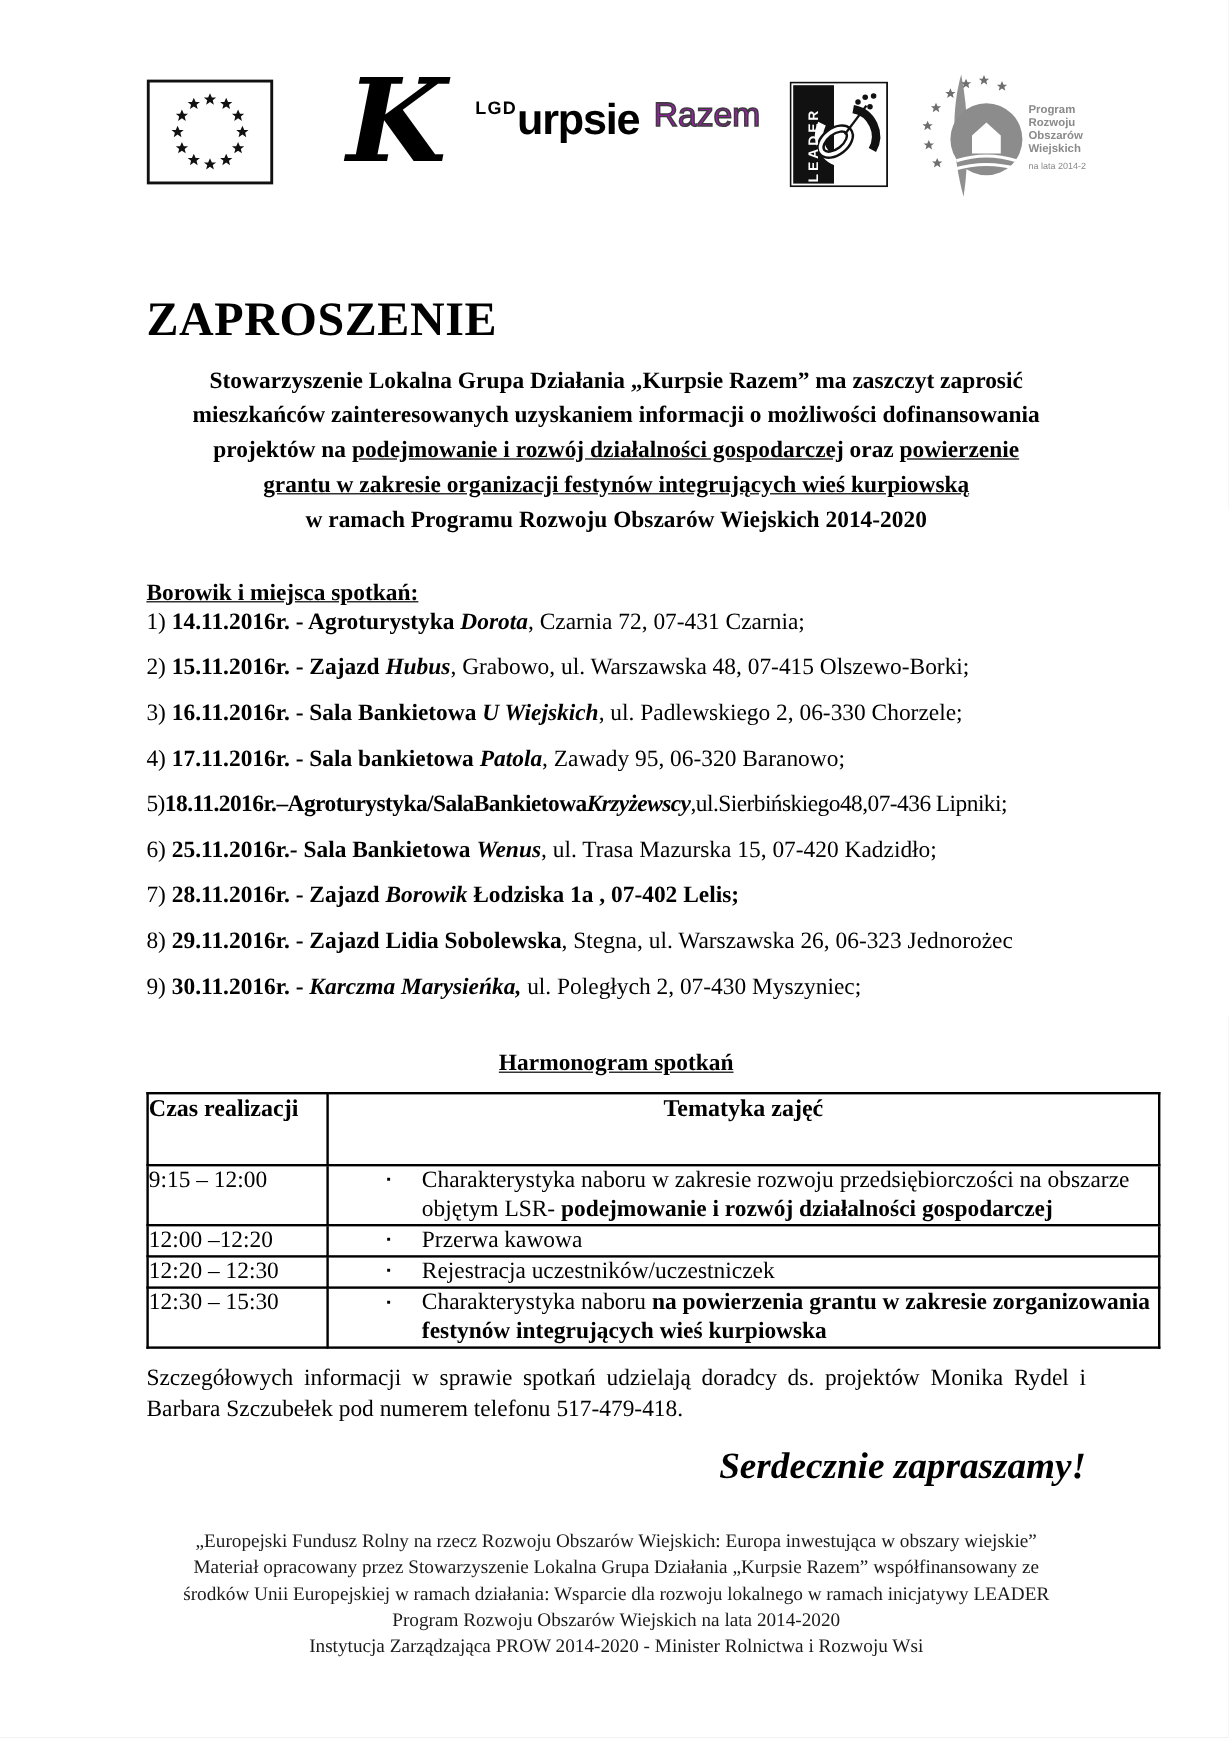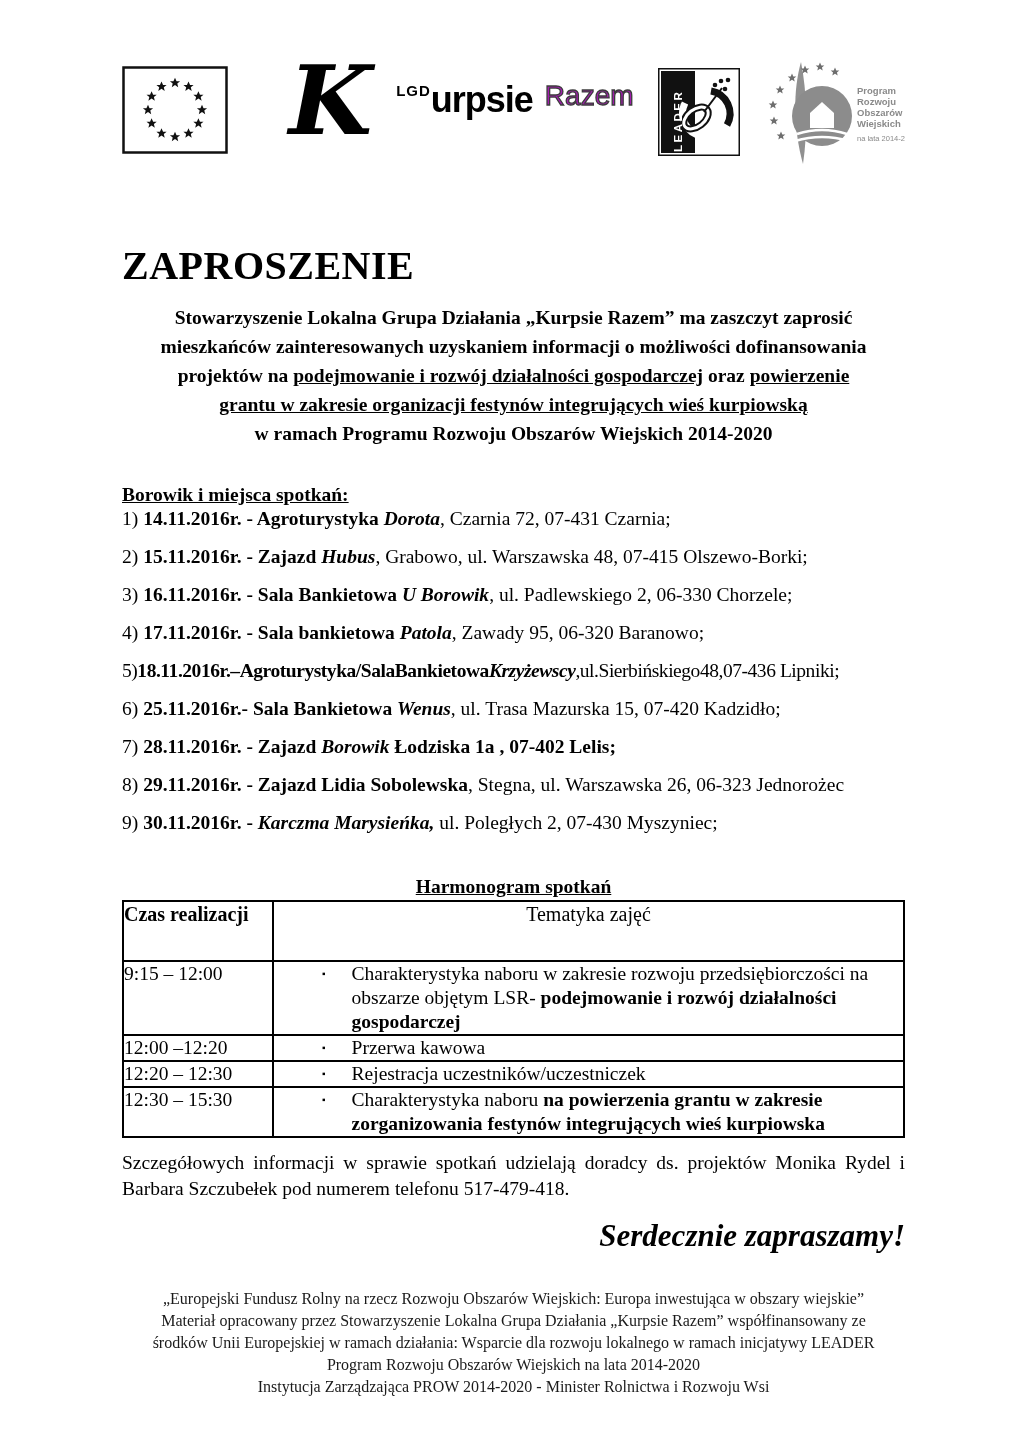--- a/index.html
+++ b/index.html
@@ -34,25 +34,25 @@
 
   
   .meetings-heading{margin-top:36px;font-size:19.5px;font-weight:bold;text-decoration:underline;}
   .meetings-list{margin-top:1px;}
   .meeting-item{font-size:19.5px;line-height:23px;margin-bottom:15px;white-space:nowrap;}
   .meeting-item.tight{letter-spacing:-0.45px;}
 
   
   .schedule-heading{margin-top:42px;text-align:center;font-size:19.5px;font-weight:bold;
                     text-decoration:underline;}
-  table.schedule{margin-top:2px;border-collapse:collapse;width:783px;font-size:19.5px;line-height:24px;}
+  table.schedule{margin-top:12px;border-collapse:collapse;width:845px;font-size:19.5px;line-height:24px;}
   table.schedule td,table.schedule th{border:2px solid #000;padding:0;}
   th.th-time{width:148px;text-align:left;font-weight:bold;vertical-align:top;
              padding:4px 0 0 10px;height:58px;font-size:20px;}
-  th.th-topic{font-weight:normal;vertical-align:top;padding-top:4px;font-size:20px;}
+  th.th-topic{font-weight:bold;vertical-align:top;padding-top:4px;font-size:20px;}
   td.time-cell{padding:2px 0 3px 10px;vertical-align:top;}
   td.topic-td{vertical-align:top;padding:2px 6px 3px 0;}
   .topic-cell{display:flex;align-items:flex-start;}
   .bullet{font-size:10px;line-height:24px;margin-left:48px;flex:0 0 auto;}
   .topic-text{margin-left:26px;flex:1;}
 
   
   .contact{margin-top:12px;font-size:19.5px;line-height:26px;text-align:justify;}
   .closing{margin-top:16px;text-align:right;font-size:31px;font-weight:bold;font-style:italic;}
   .footer{margin-top:34px;text-align:center;font-size:16px;line-height:22px;color:#1a1a1a;}
@@ -140,21 +140,21 @@
       </svg>
     </div>
 
     <div class="title">ZAPROSZENIE</div>
     <div class="intro"><span>Stowarzyszenie Lokalna Grupa Działania „Kurpsie Razem” ma zaszczyt zaprosić</span><br><span>mieszkańców zainteresowanych uzyskaniem informacji o możliwości dofinansowania</span><br><span>projektów na </span><span class="u">podejmowanie i rozwój działalności gospodarczej</span><span> oraz </span><span class="u">powierzenie</span><br><span class="u">grantu w zakresie organizacji festynów integrujących wieś kurpiowską</span><br><span>w ramach Programu Rozwoju Obszarów Wiejskich 2014-2020</span></div>
 
     <div class="meetings-heading">Borowik i miejsca spotkań:</div>
     <div class="meetings-list">
         <div class="meeting-item"><span>1) </span><span class="b">14.11.2016r. - Agroturystyka </span><span class="b i">Dorota</span><span>, Czarnia 72, 07-431 Czarnia;</span></div>
         <div class="meeting-item"><span>2) </span><span class="b">15.11.2016r. - Zajazd </span><span class="b i">Hubus</span><span>, Grabowo, ul. Warszawska 48, 07-415 Olszewo-Borki;</span></div>
-        <div class="meeting-item"><span>3) </span><span class="b">16.11.2016r. - Sala Bankietowa </span><span class="b i">U Borowik</span><span>, ul. Padlewskiego 2, 06-330 Chorzele;</span></div>
+        <div class="meeting-item"><span>3) </span><span class="b">16.11.2016r. - Sala Bankietowa </span><span class="b i">U Wiejskich</span><span>, ul. Padlewskiego 2, 06-330 Chorzele;</span></div>
         <div class="meeting-item"><span>4) </span><span class="b">17.11.2016r. - Sala bankietowa </span><span class="b i">Patola</span><span>, Zawady 95, 06-320 Baranowo;</span></div>
         <div class="meeting-item tight"><span>5)</span><span class="b">18.11.2016r.–Agroturystyka/SalaBankietowa</span><span class="b i">Krzyżewscy</span><span>,ul.Sierbińskiego48,07-436 Lipniki;</span></div>
         <div class="meeting-item"><span>6) </span><span class="b">25.11.2016r.- Sala Bankietowa </span><span class="b i">Wenus</span><span>, ul. Trasa Mazurska 15, 07-420 Kadzidło;</span></div>
         <div class="meeting-item"><span>7) </span><span class="b">28.11.2016r. - Zajazd </span><span class="b i">Borowik </span><span class="b">Łodziska 1a , 07-402 Lelis;</span></div>
         <div class="meeting-item"><span>8) </span><span class="b">29.11.2016r. - Zajazd Lidia Sobolewska</span><span>, Stegna, ul. Warszawska 26, 06-323 Jednorożec</span></div>
         <div class="meeting-item"><span>9) </span><span class="b">30.11.2016r. - </span><span class="b i">Karczma Marysieńka,</span><span> ul. Poległych 2, 07-430 Myszyniec;</span></div>
       </div>
 
     <div class="schedule-heading">Harmonogram spotkań</div>
     <table class="schedule">

